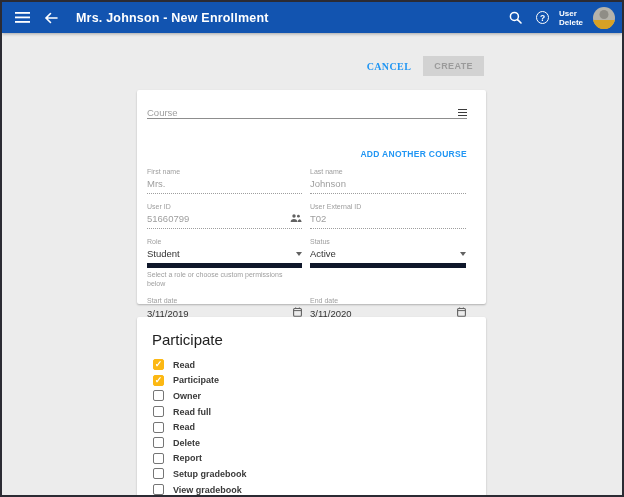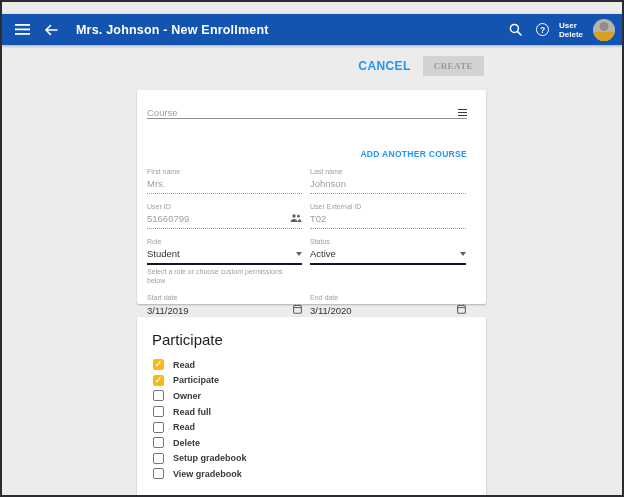--- a/index.html
+++ b/index.html
@@ -3,51 +3,51 @@
 <meta charset="utf-8">
 <style>
   * { margin:0; padding:0; box-sizing:border-box; }
   html,body { width:624px; height:497px; font-family:"Liberation Sans", sans-serif; }
   .page {
     position:relative; width:624px; height:497px;
     background:#ececec; border:2px solid #2b2b33; overflow:hidden;
   }
   
   .appbar {
-    position:absolute; left:0; top:12px; width:620px; height:31px;
+    position:absolute; left:0; top:0; width:620px; height:31px;
     background:#1254b0; display:flex; align-items:center;
     padding:0 7px 0 10px; box-shadow:0 1px 3px rgba(0,0,0,.3);
   }
   .appbar .ibtn { width:20px; height:20px; display:flex; align-items:center; justify-content:center; margin-right:9px; cursor:pointer; }
   .appbar-title { color:#fff; font-size:12.5px; font-weight:bold; letter-spacing:.2px; margin-left:6px; white-space:nowrap; }
   .appbar-right { margin-left:auto; display:flex; align-items:center; gap:10px; }
   .help-badge {
     width:13px; height:13px; border:1.4px solid #fff; border-radius:50%;
     color:#fff; font-size:8.5px; font-weight:bold; display:flex; align-items:center; justify-content:center;
   }
   .user-name { color:#fff; font-size:8px; font-weight:bold; line-height:9px; text-align:left; }
   .avatar { width:22px; height:22px; border-radius:50%; overflow:hidden; display:block; }
   
   .actionbar { position:absolute; top:54px; right:138px; display:flex; align-items:center; gap:12px; }
-  .btn-cancel { background:none; border:none; color:#2196f3; font-family:Liberation Sans, sans-serif; font-size:12px; font-weight:bold; letter-spacing:.4px; cursor:pointer; }
-  .btn-create { background:#d2d2d2; border:none; color:#9b9b9b; font-family:Liberation Serif, serif; font-size:9px; font-weight:bold; letter-spacing:.4px; padding:5px 11px; border-radius:0; }
+  .btn-cancel { background:none; border:none; color:#2196f3; font-family:Liberation Serif, serif; font-size:10px; font-weight:bold; letter-spacing:.4px; cursor:pointer; }
+  .btn-create { background:#d2d2d2; border:none; color:#9b9b9b; font-family:Liberation Sans, sans-serif; font-size:9px; font-weight:bold; letter-spacing:.4px; padding:5px 11px; border-radius:0; }
   
   .card { position:absolute; left:135px; width:349px; background:#fff; border-radius:2px; box-shadow:0 1px 2px rgba(0,0,0,.25); }
   .card-form { top:88px; height:214px; padding:17px 19px 0 10px; }
   .card-perms { top:315px; height:196px; padding:12px 19px 0 10px; }
   
   .course-field { display:flex; align-items:center; border-bottom:1px solid #8d8d8d; padding-bottom:0; }
   .course-ph { color:#9e9e9e; font-size:9.5px; flex:1; }
   .list-icon { display:flex; flex-direction:column; gap:1.5px; }
   .list-icon i { display:block; width:9px; height:1.6px; background:#3c3c3c; }
   .add-link { display:block; text-align:right; color:#2196f3; font-size:8.5px; font-weight:bold; letter-spacing:.3px; margin-top:30px; cursor:pointer; }
   
   .fgrid { display:grid; grid-template-columns:155px 156px; column-gap:9px; row-gap:8px; margin-top:8px;gap:8px; }
   .flabel { font-size:7px; color:#9e9e9e; line-height:9px; }
-  .fvalue { font-size:9.5px; line-height:12px; color:#333; display:flex; align-items:center; padding:2px 0 3px 0; border-bottom:2px solid #0f172a; }
+  .fvalue { font-size:9.5px; line-height:12px; color:#333; display:flex; align-items:center; padding:2px 0 3px 0; border-bottom:5px solid #0f172a; }
   .fvalue .txt { flex:1; white-space:nowrap; }
   .disabled .fvalue { color:#9e9e9e; border-bottom:1px dotted #9e9e9e; }
   .placeholder-only .fvalue { color:#9e9e9e; }
   .dotted-line .fvalue { border-bottom:1px dotted #555; }
   .helper { font-size:7px; color:#9e9e9e; line-height:9px; margin-top:2px; }
   .caret { width:0; height:0; border-left:3.5px solid transparent; border-right:3.5px solid transparent; border-top:4px solid #616161; }
   .enroll-row { margin-top:10px; }
   
   .perm-title { font-size:15px; font-weight:normal; color:#212121; margin:2px 0 9px 5px; }
   .perm-row { display:flex; align-items:center; height:15.6px; cursor:pointer; }
@@ -241,20 +241,24 @@
         <div class="perm-row">
           <span class="cb"></span>
           <span class="perm-label">Read</span>
         </div>
         <div class="perm-row">
           <span class="cb"></span>
           <span class="perm-label">Delete</span>
         </div>
         <div class="perm-row">
           <span class="cb"></span>
+          <span class="perm-label">Report</span>
+        </div>
+        <div class="perm-row">
+          <span class="cb"></span>
           <span class="perm-label">Setup gradebook</span>
         </div>
         <div class="perm-row">
           <span class="cb"></span>
           <span class="perm-label">View gradebook</span>
         </div>
       </div>
   </div>
 
 </div>

